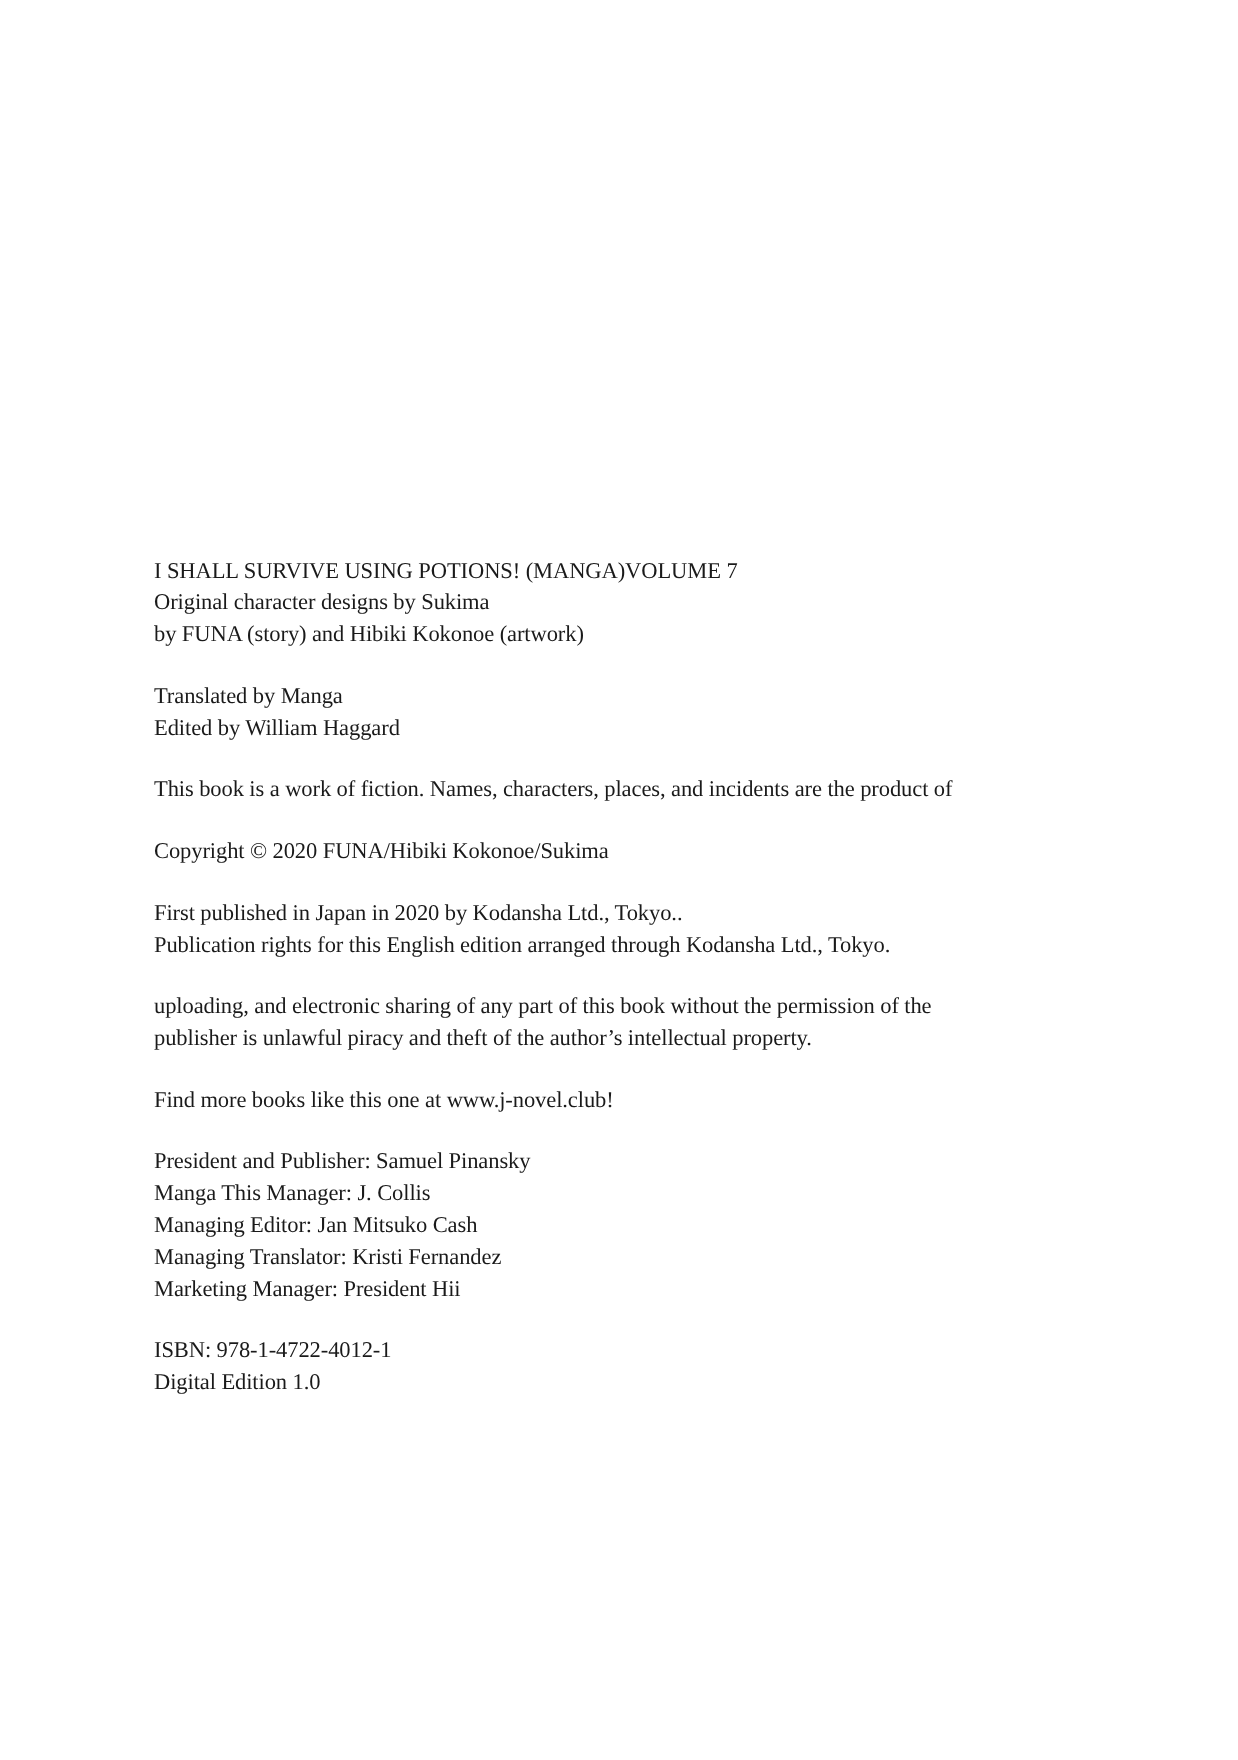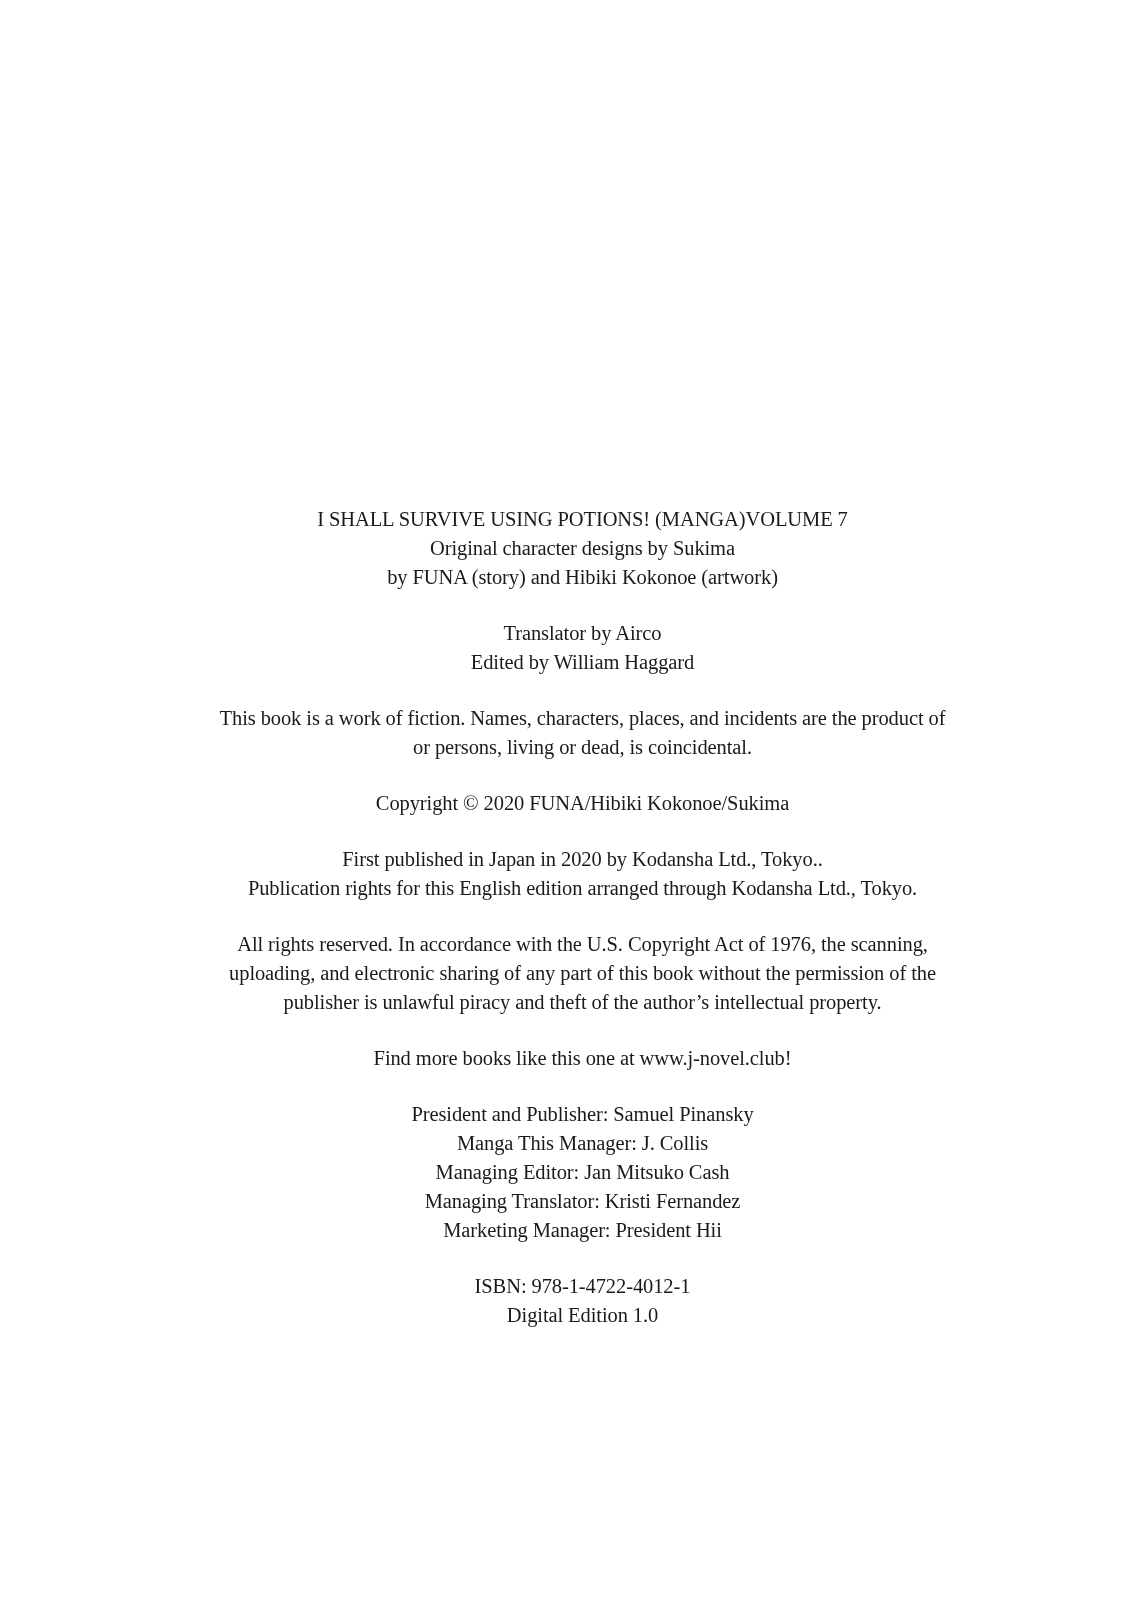--- a/index.html
+++ b/index.html
@@ -13,21 +13,20 @@
     overflow: hidden;
     font-family: "Liberation Serif", "DejaVu Serif", serif;
     color: #1a1a1a;
   }
   .page {
     box-sizing: border-box;
     width: 1125px;
     height: 1136px;
     padding: 505px 100px 0 140px;
     background: #ffffff;
-    text-align: center;
   }
   .para {
     margin: 0 0 27px 0;
   }
   .line {
     font-size: 20.5px;
     line-height: 29px;
     letter-spacing: -0.1px;
     white-space: nowrap;
   }
@@ -37,40 +36,38 @@
 
 <div class="page">
 
   <div class="para">
     <div class="line">I SHALL SURVIVE USING POTIONS! (MANGA)VOLUME 7</div>
     <div class="line">Original character designs by Sukima</div>
     <div class="line">by FUNA (story) and Hibiki Kokonoe (artwork)</div>
   </div>
 
   <div class="para">
-    <div class="line">Translator by Airco</div>
+    <div class="line">Translated by Manga</div>
     <div class="line">Edited by William Haggard</div>
   </div>
 
   <div class="para">
     <div class="line">This book is a work of fiction. Names, characters, places, and incidents are the product of</div>
-    <div class="line">or persons, living or dead, is coincidental.</div>
   </div>
 
   <div class="para">
     <div class="line">Copyright © 2020 FUNA/Hibiki Kokonoe/Sukima</div>
   </div>
 
   <div class="para">
     <div class="line">First published in Japan in 2020 by Kodansha Ltd., Tokyo..</div>
     <div class="line">Publication rights for this English edition arranged through Kodansha Ltd., Tokyo.</div>
   </div>
 
   <div class="para">
-    <div class="line">All rights reserved. In accordance with the U.S. Copyright Act of 1976, the scanning,</div>
     <div class="line">uploading, and electronic sharing of any part of this book without the permission of the</div>
     <div class="line">publisher is unlawful piracy and theft of the author’s intellectual property.</div>
   </div>
 
   <div class="para">
     <div class="line">Find more books like this one at www.j-novel.club!</div>
   </div>
 
   <div class="para">
     <div class="line">President and Publisher: Samuel Pinansky</div>

